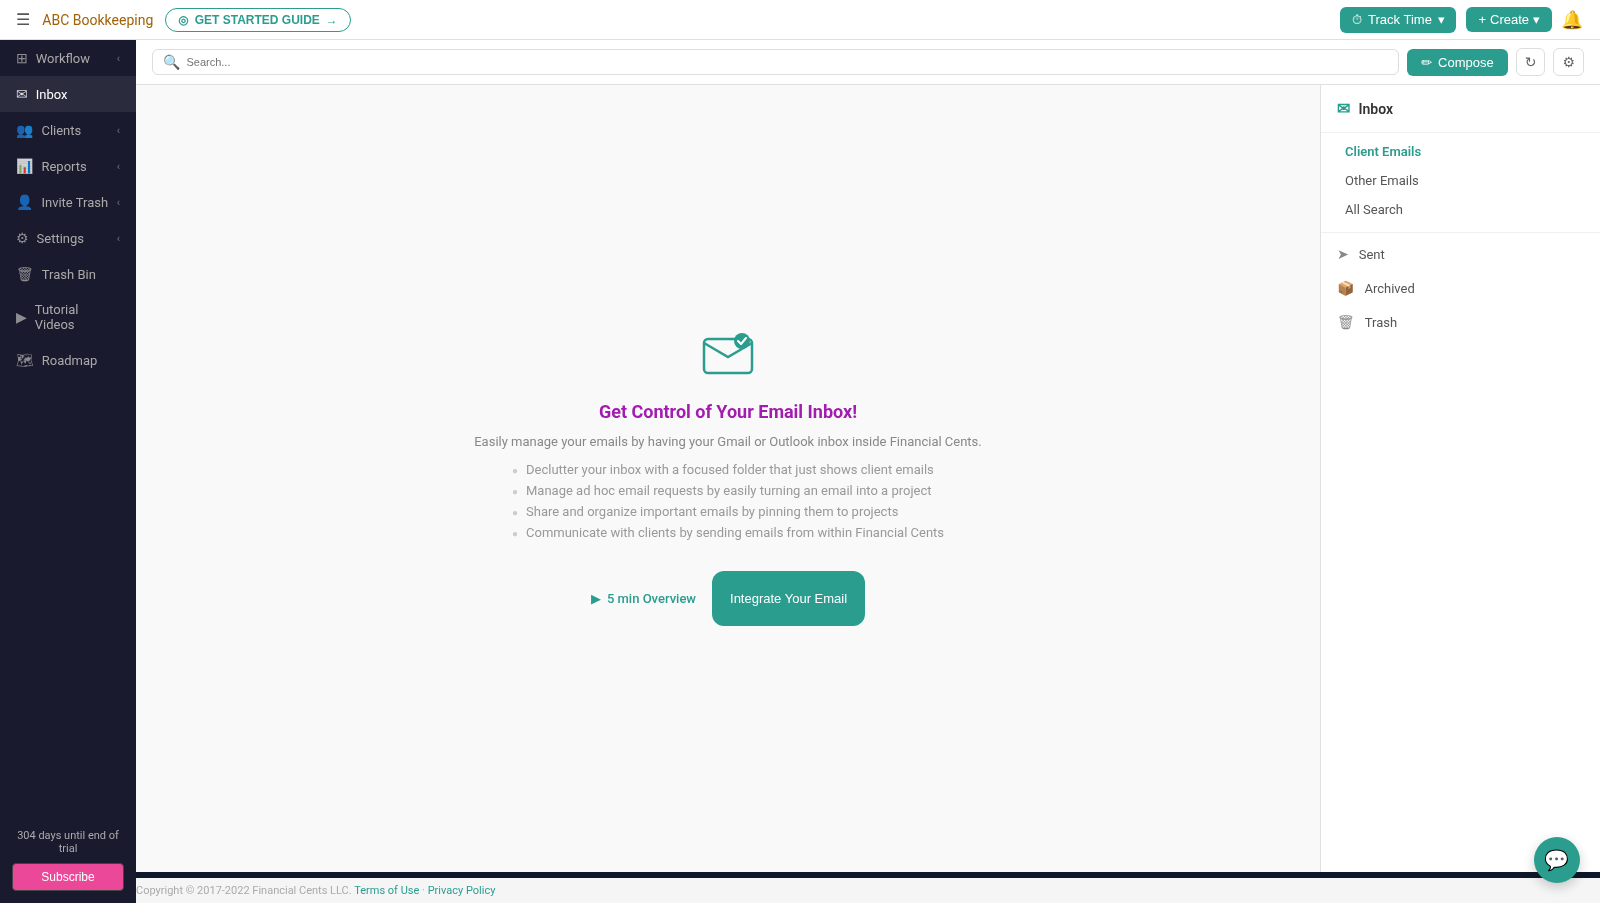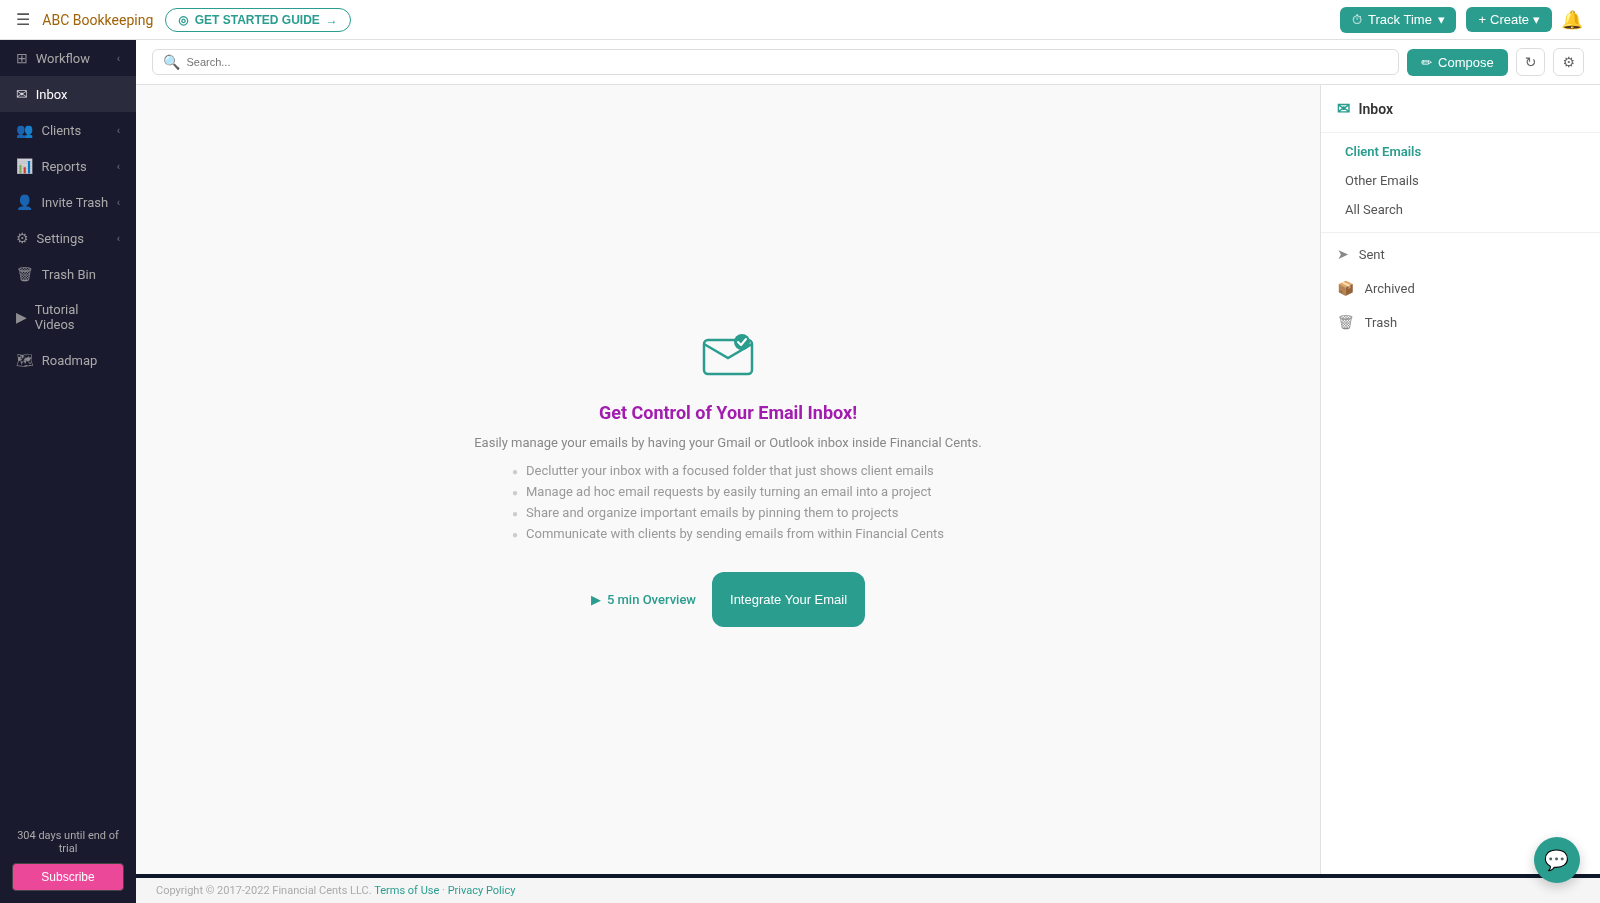--- a/index.html
+++ b/index.html
@@ -138,23 +138,23 @@
     .submenu-item.active { color: #2a9d8f; font-weight: 600; }
     .panel-divider { height: 1px; background: #f0f0f0; margin: 4px 0; }
     .panel-nav-item {
       display: flex; align-items: center; gap: 10px;
       padding: 9px 16px; font-size: 13px; color: #555; cursor: pointer;
     }
     .panel-nav-icon { font-size: 14px; color: #888; }
 
     
     .footer {
-      background: #f5f5f5; padding: 6px 20px;
+      background: #f5f5f5; padding: 6px 0;
       font-size: 11px; color: #aaa;
-      border-top: 4px solid #0f172a;
+      border-top: 6px solid #0f172a;
     }
     .footer a { color: #2a9d8f; text-decoration: none; }
 
     
     .chat-btn {
       position: fixed; bottom: 20px; right: 20px;
       background: #2a9d8f; color: #fff; border: none; border-radius: 50%;
       width: 46px; height: 46px; font-size: 20px; cursor: pointer;
       display: flex; align-items: center; justify-content: center;
       box-shadow: 0 4px 12px rgba(0,0,0,0.2);

